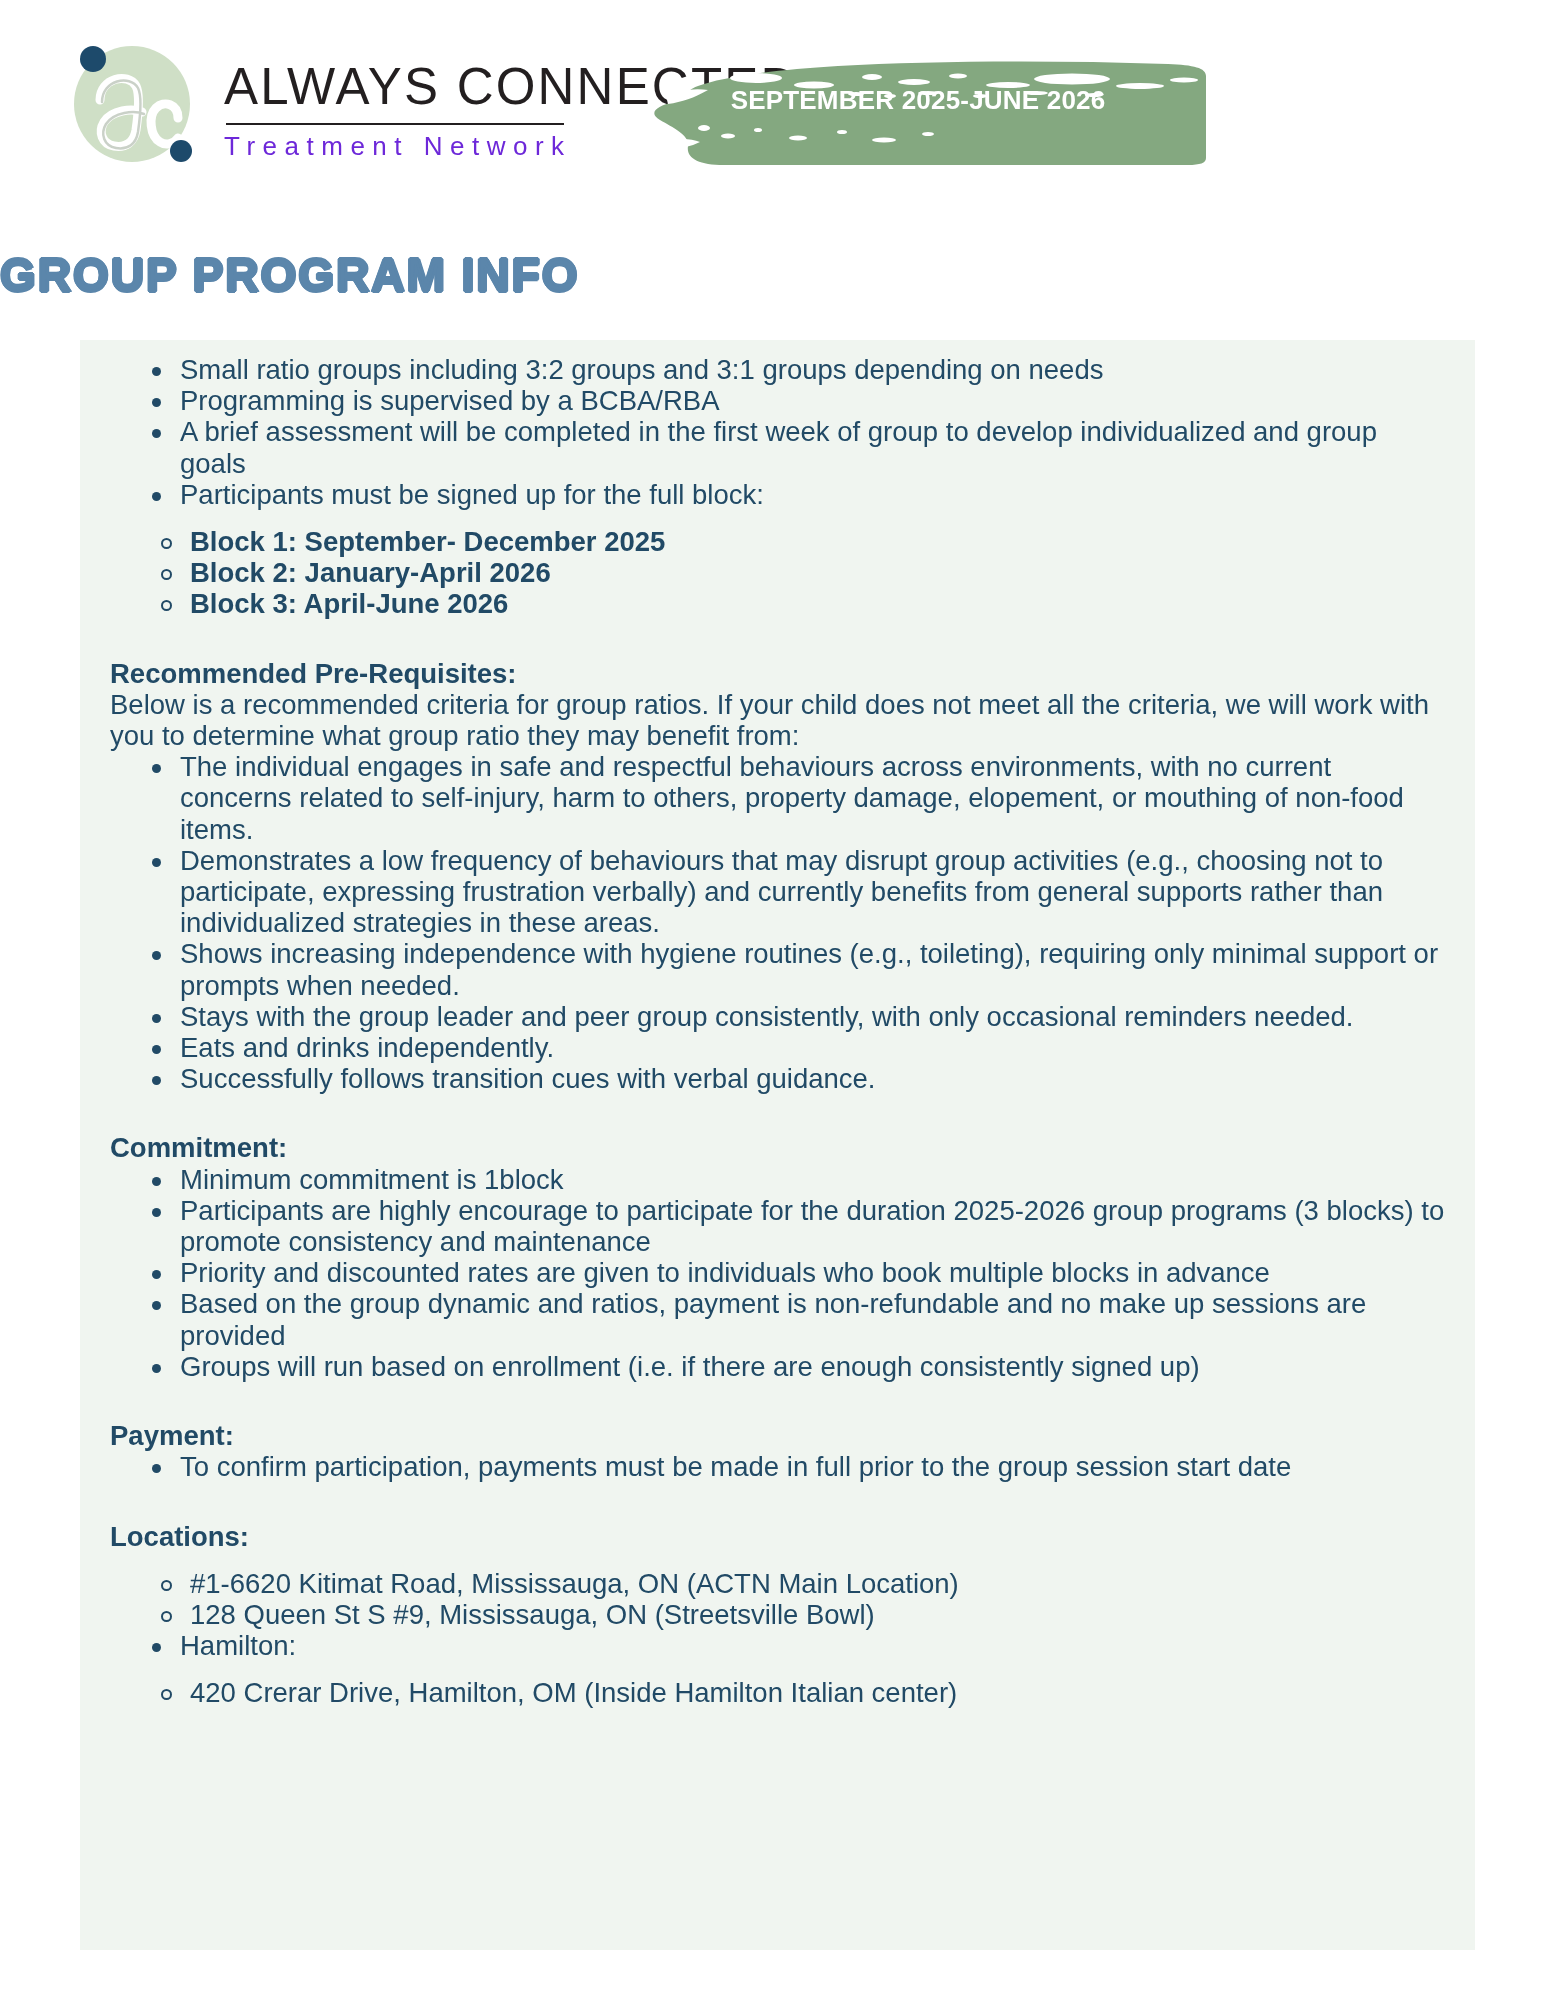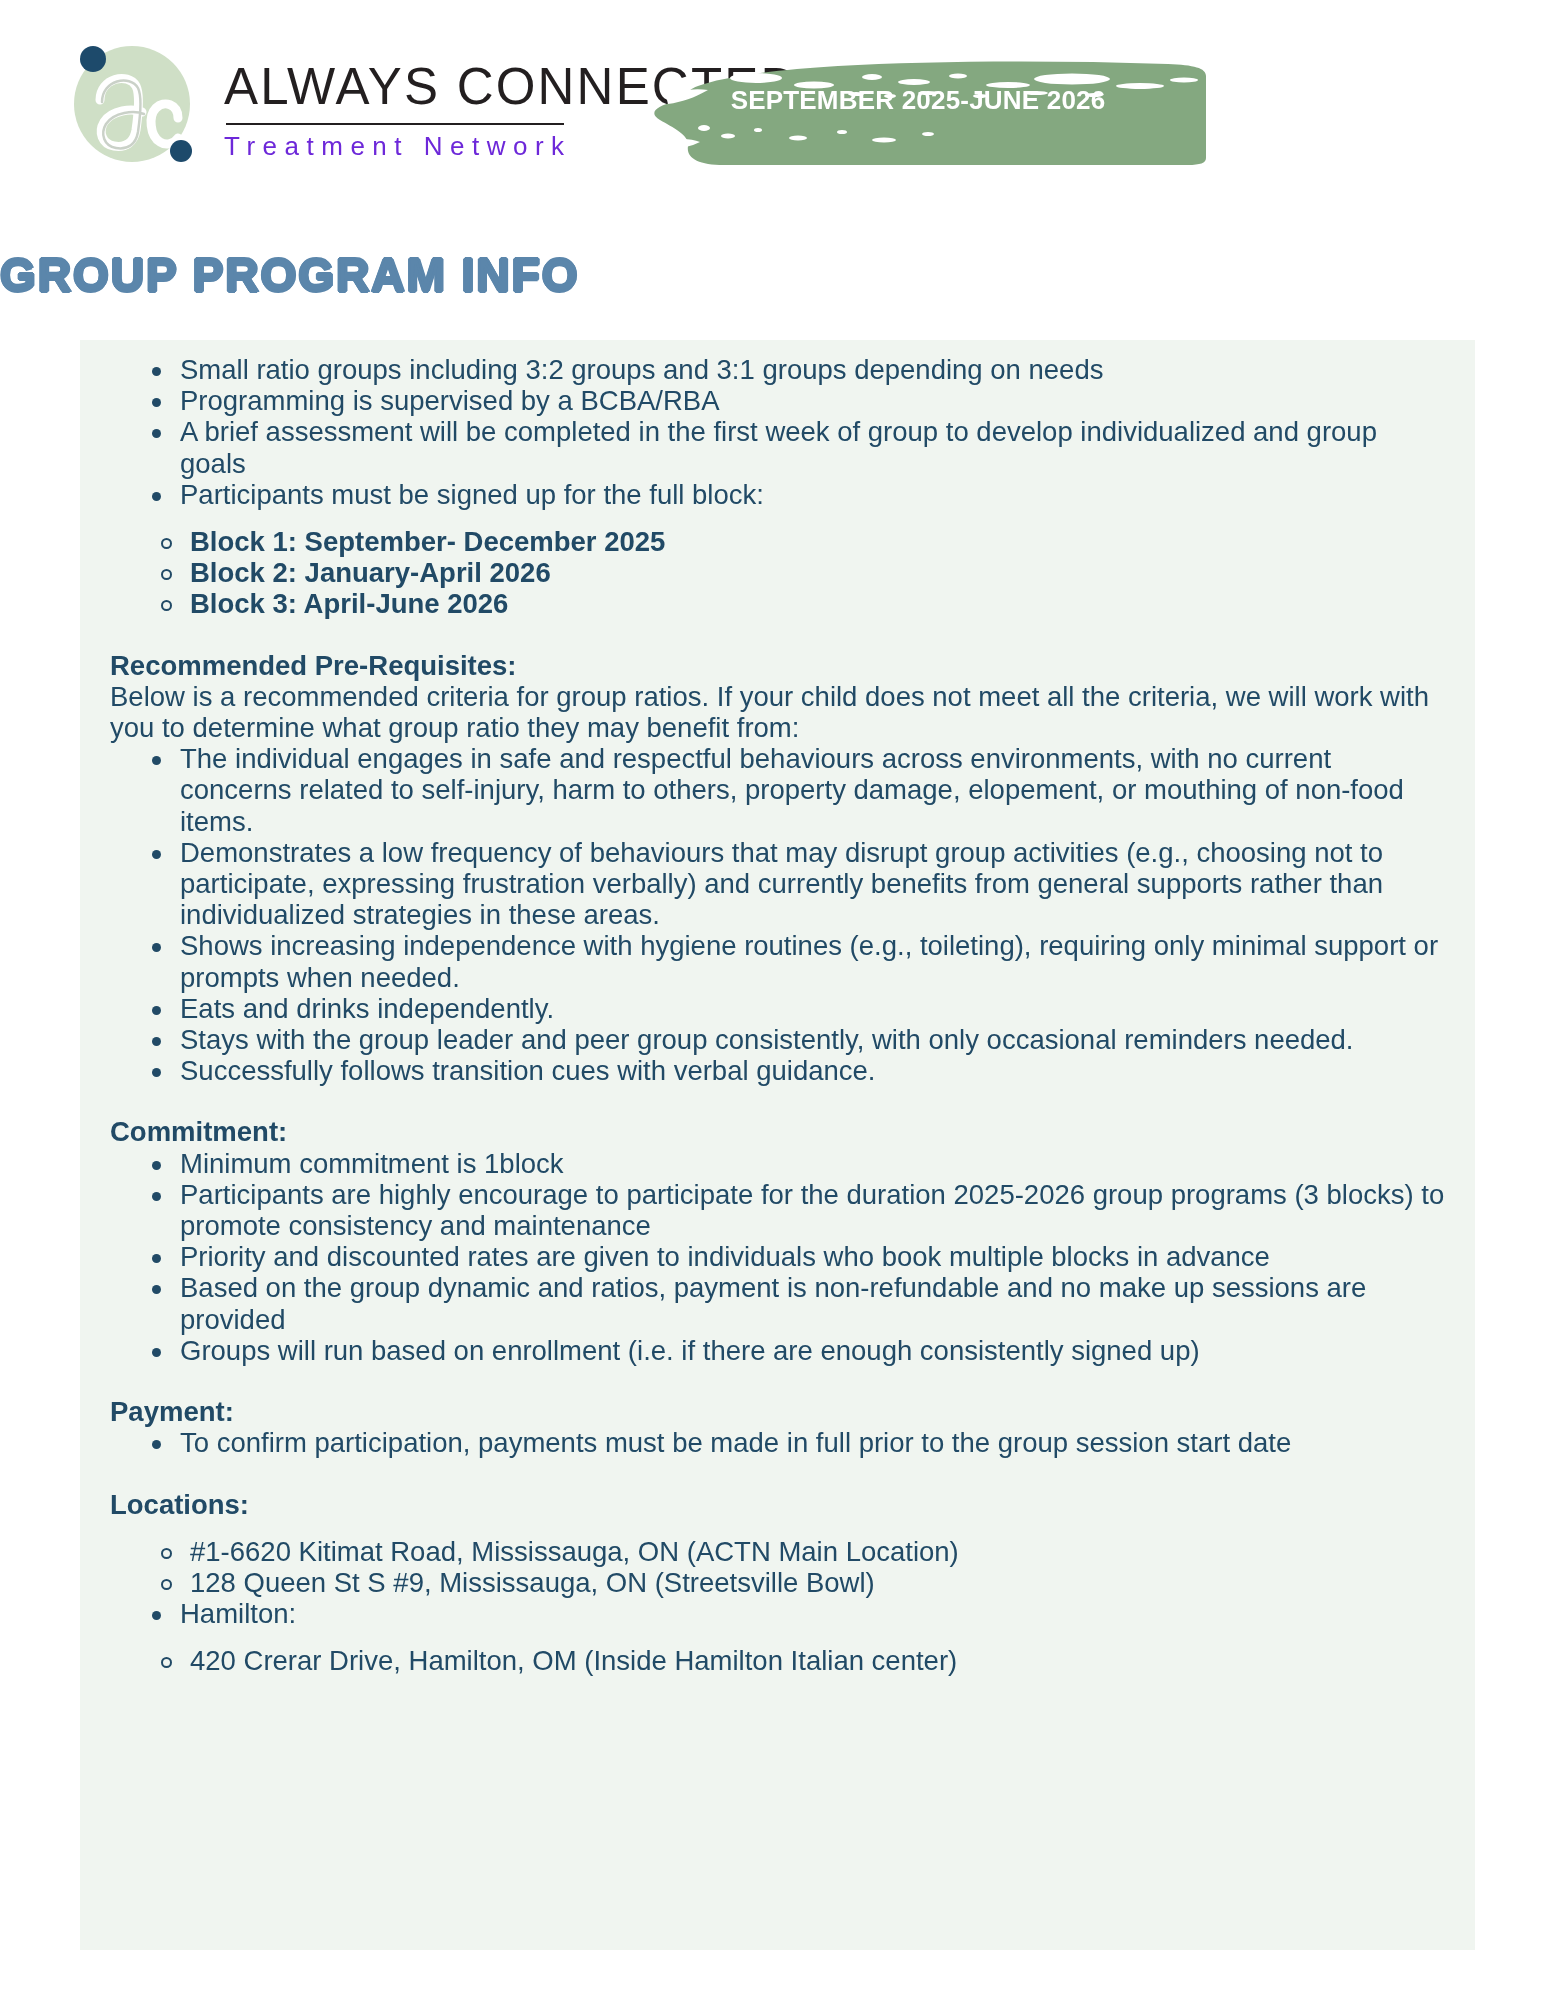--- a/index.html
+++ b/index.html
@@ -193,21 +193,21 @@
     border: 2px solid #214a66;
     background: transparent;
     box-sizing: border-box;
   }
 
   .bold { font-weight: bold; }
 
   .sect-head {
     font-weight: bold;
     color: #214a66;
-    margin-top: 0;
+    margin-top: 8px;
   }
 
   .para { color: #214a66; }
 
   .gap { height: 30px; }
 </style>
 </head>
 <body>
 
 <div id="page">
@@ -288,22 +288,22 @@
     </ul>
 
     <div class="gap"></div>
 
     <div class="sect-head">Recommended Pre-Requisites:</div>
     <div class="para">Below is a recommended criteria for group ratios. If your child does not meet all the criteria, we will work with you to determine what group ratio they may benefit from:</div>
     <ul class="lvl1">
       <li><span>The individual engages in safe and respectful behaviours across environments, with no current concerns related to self-injury, harm to others, property damage, elopement, or mouthing of non-food items.</span></li>
       <li><span>Demonstrates a low frequency of behaviours that may disrupt group activities (e.g., choosing not to participate, expressing frustration verbally) and currently benefits from general supports rather than individualized strategies in these areas.</span></li>
       <li><span>Shows increasing independence with hygiene routines (e.g., toileting), requiring only minimal support or prompts when needed.</span></li>
+      <li><span>Stays with the group leader and peer group consistently, with only occasional reminders needed.</span></li>
       <li><span>Eats and drinks independently.</span></li>
-      <li><span>Stays with the group leader and peer group consistently, with only occasional reminders needed.</span></li>
       <li><span>Successfully follows transition cues with verbal guidance.</span></li>
     </ul>
 
     <div class="gap"></div>
 
     <div class="sect-head">Commitment:</div>
     <ul class="lvl1">
       <li><span>Minimum commitment is 1block</span></li>
       <li><span>Participants are highly encourage to participate for the duration 2025-2026 group programs (3 blocks) to promote consistency and maintenance</span></li>
       <li><span>Priority and discounted rates are given to individuals who book multiple blocks in advance</span></li>

